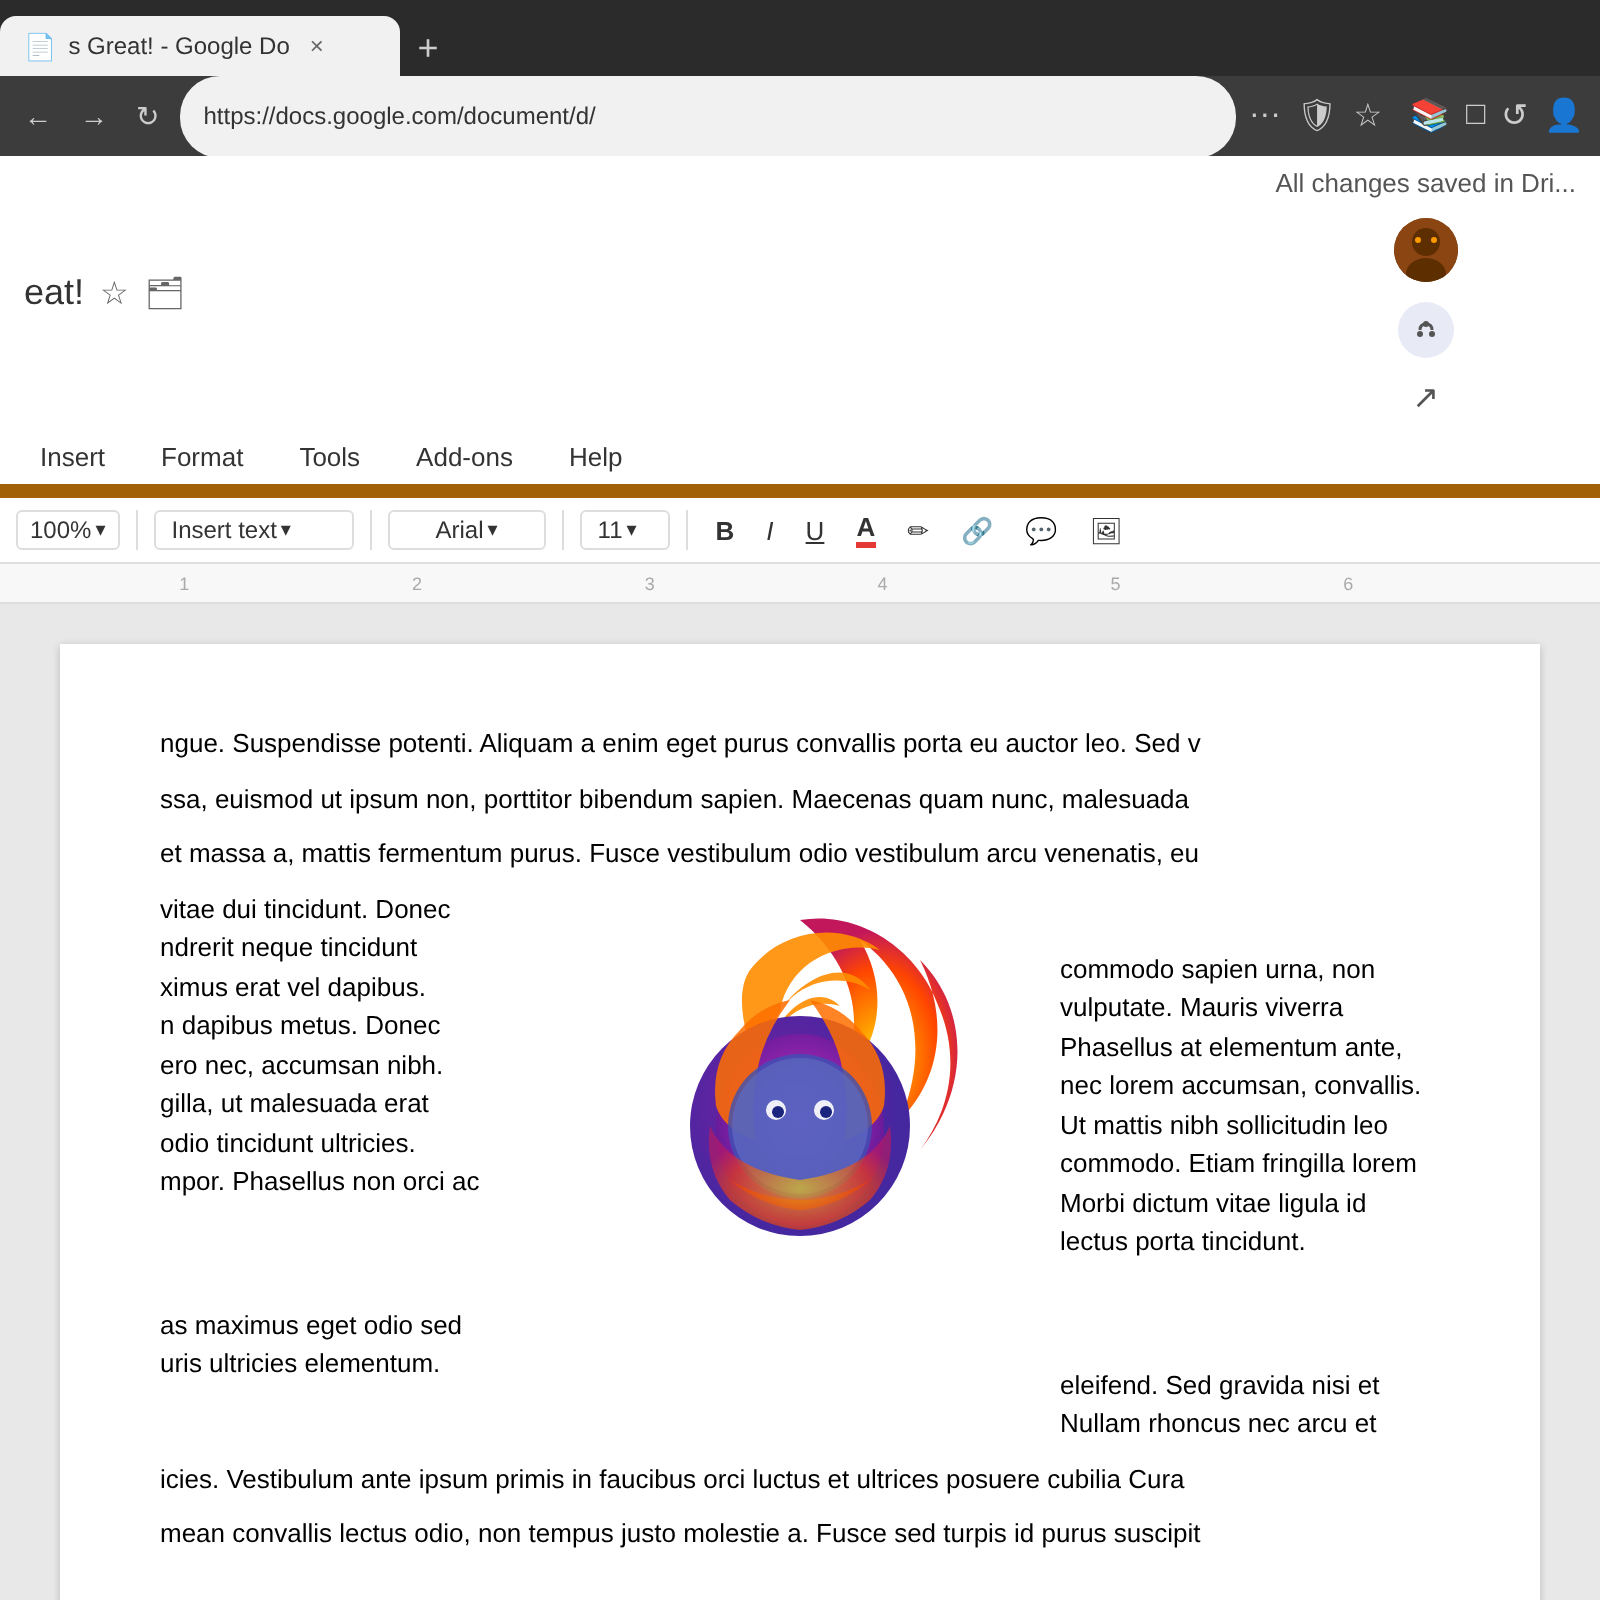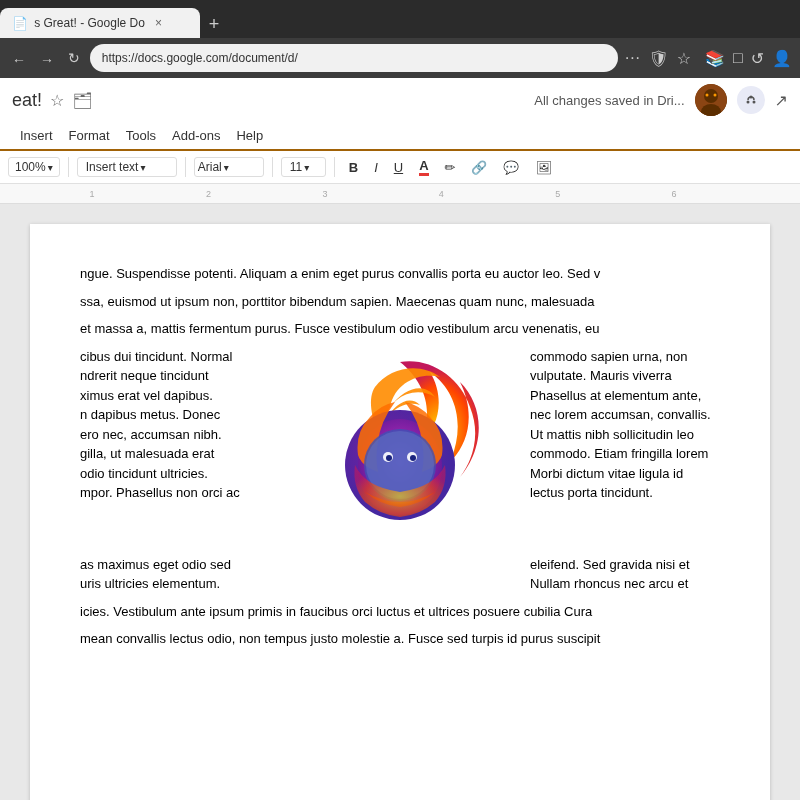--- a/index.html
+++ b/index.html
@@ -11,47 +11,47 @@
     
     .tab-bar { display: flex; align-items: flex-end; background: #2b2b2b; padding: 6px 0 0 0; height: 38px; }
     .tab { display: flex; align-items: center; background: #f1f1f1; border-radius: 8px 8px 0 0; padding: 0 12px; height: 30px; min-width: 200px; gap: 6px; }
     .tab-title { font-size: 12px; color: #333; white-space: nowrap; overflow: hidden; text-overflow: ellipsis; max-width: 160px; }
     .tab-close { font-size: 12px; color: #666; cursor: pointer; margin-left: 4px; }
     .tab-new { display: flex; align-items: center; justify-content: center; width: 28px; height: 28px; color: #ccc; font-size: 18px; cursor: pointer; }
 
     
     .address-bar { display: flex; align-items: center; background: #3c3c3c; padding: 4px 8px; height: 40px; gap: 6px; }
     .nav-btn { color: #ccc; font-size: 14px; padding: 4px; cursor: pointer; }
-    .address-input { flex: 1; background: #f1f1f1; border: none; border-radius: 20px; padding: 4px 12px; font-size: 13px; color: #333; height: 28px; display: flex; align-items: center; }
+    .address-input { flex: 1; background: #f1f1f1; border: none; border-radius: 20px; padding: 4px 12px; font-size: 13px; color: #333; height: 41px; display: flex; align-items: center; }
     .address-text { font-size: 12px; color: #333; }
     .address-actions { display: flex; gap: 8px; align-items: center; color: #ccc; font-size: 14px; }
 
     
     .docs-chrome { background: #eab308; flex: 1; display: flex; flex-direction: column; overflow: hidden; }
 
     
     .title-bar { display: flex; align-items: center; padding: 6px 12px; gap: 8px; background: #fff; }
     .doc-title { font-size: 18px; color: #333; font-weight: normal; }
     .title-icons { display: flex; gap: 8px; align-items: center; color: #666; }
-    .title-right { margin-left: auto; display: flex; align-items: center; gap: 10px; }
+    .title-right { margin-left: auto; display: flex; align-items: center; gap: 10px; flex-direction: column; }
     .save-status { font-size: 13px; color: #555; }
     .avatar-img { width: 32px; height: 32px; border-radius: 50%; background: radial-gradient(circle at 40% 40%, #8B4513 40%, #5C2E00 80%); overflow: hidden; position: relative; }
     .share-btn { width: 28px; height: 28px; border-radius: 50%; background: #e8eaf6; display: flex; align-items: center; justify-content: center; font-size: 14px; }
     .trending-icon { font-size: 16px; color: #555; }
 
     
-    .menu-bar { display: flex; align-items: flex-start; padding: 2px 12px; background: #fff; border-bottom: 2px solid #a16207; gap: 0; }
+    .menu-bar { display: flex; align-items: flex-start; padding: 2px 12px; background: #fff; border-bottom: 7px solid #a16207; gap: 12px; }
     .menu-item { font-size: 13px; color: #333; padding: 4px 8px; cursor: pointer; border-radius: 4px; }
 
     
     .toolbar { display: flex; align-items: center; padding: 4px 8px; background: #fff; border-bottom: 1px solid #e0e0e0; gap: 4px; flex-wrap: nowrap; }
     .toolbar-zoom { display: flex; align-items: center; gap: 2px; font-size: 12px; color: #333; padding: 2px 6px; border: 1px solid #ddd; border-radius: 3px; cursor: pointer; }
     .toolbar-divider { width: 1px; height: 20px; background: #ddd; margin: 0 4px; }
     .toolbar-style { display: flex; align-items: center; gap: 2px; font-size: 12px; color: #333; padding: 2px 8px; border: 1px solid #ddd; border-radius: 3px; cursor: pointer; min-width: 100px; }
-    .toolbar-font { display: flex; align-items: center; gap: 2px; font-size: 12px; color: #333; padding: 2px 3px; border: 1px solid #ddd; border-radius: 3px; cursor: pointer; min-width: 70px; }
+    .toolbar-font { display: flex; align-items: center; gap: 2px; font-size: 12px; color: #333; padding: 2px 23px; border: 1px solid #ddd; border-radius: 3px; cursor: pointer; min-width: 70px; }
     .toolbar-size { display: flex; align-items: center; gap: 2px; font-size: 12px; color: #333; padding: 2px 8px; border: 1px solid #ddd; border-radius: 3px; cursor: pointer; min-width: 45px; }
     .toolbar-btn { font-size: 13px; color: #333; padding: 3px 6px; cursor: pointer; border-radius: 3px; border: none; background: none; }
     .toolbar-bold { font-weight: bold; }
     .toolbar-italic { font-style: italic; }
     .toolbar-underline { text-decoration: underline; }
     .color-a { position: relative; display: inline-block; font-weight: bold; font-size: 13px; }
     .color-a::after { content: ''; display: block; height: 3px; background: #e53935; margin-top: 0px; }
 
     
     .ruler { height: 20px; background: #f8f8f8; border-bottom: 1px solid #ddd; display: flex; align-items: center; padding: 0 12px; position: relative; overflow: hidden; }
@@ -59,21 +59,21 @@
 
     
     .doc-area { background: #e8e8e8; flex: 1; overflow-y: auto; display: flex; justify-content: center; padding: 20px 0; }
     .doc-page { background: #fff; width: 740px; min-height: 600px; padding: 40px 50px; box-shadow: 0 1px 4px rgba(0,0,0,0.2); font-family: Arial, sans-serif; font-size: 13px; line-height: 1.5; color: #000; position: relative; }
 
     .doc-text { text-align: left; }
     .doc-paragraph { margin-bottom: 8px; }
     .doc-columns { display: flex; gap: 20px; margin: 8px 0; }
     .doc-col-left { flex: 1; }
     .doc-col-center { width: 220px; display: flex; align-items: center; justify-content: center; }
-    .doc-col-right { flex: 1; }
+    .doc-col-right { flex: 1; margin-top: 30px; }
 
     
     .firefox-logo { width: 200px; height: 200px; }
 
     .chevron { font-size: 10px; }
   </style>
 </head>
 <body>
 
 <div class="browser-frame">
@@ -193,21 +193,21 @@
 
     <div class="doc-area">
       <div class="doc-page">
         <div class="doc-text">
           <p class="doc-paragraph">ngue. Suspendisse potenti. Aliquam a enim eget purus convallis porta eu auctor leo. Sed v</p>
           <p class="doc-paragraph">ssa, euismod ut ipsum non, porttitor bibendum sapien. Maecenas quam nunc, malesuada</p>
           <p class="doc-paragraph">et massa a, mattis fermentum purus. Fusce vestibulum odio vestibulum arcu venenatis, eu</p>
 
           <div class="doc-columns">
             <div class="doc-col-left">
-              <p>cibus dui tincidunt. Normal</p>
+              <p>vitae dui tincidunt. Donec</p>
               <p>ndrerit neque tincidunt</p>
               <p>ximus erat vel dapibus.</p>
               <p>n dapibus metus. Donec</p>
               <p>ero nec, accumsan nibh.</p>
               <p>gilla, ut malesuada erat</p>
               <p>odio tincidunt ultricies.</p>
               <p>mpor. Phasellus non orci ac</p>
             </div>
             <div class="doc-col-center">
 

